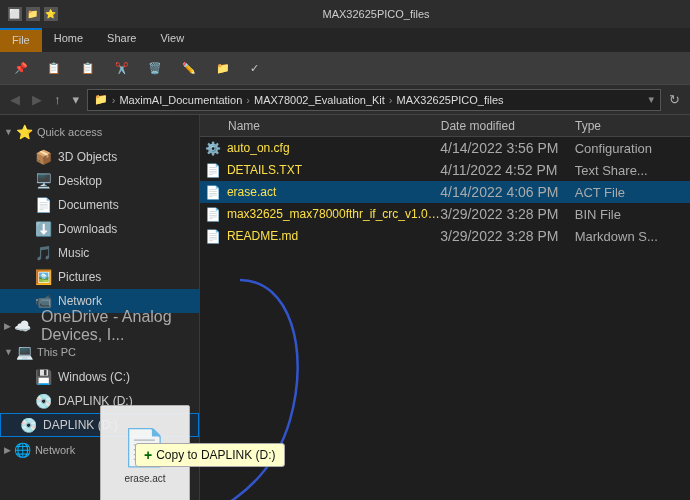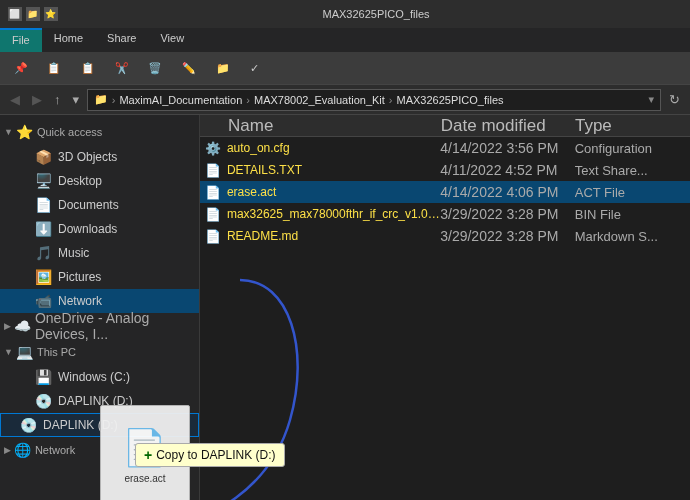--- a/index.html
+++ b/index.html
@@ -53,21 +53,21 @@
       display: flex;
       height: 24px;
     }
     .ribbon-tab {
       padding: 4px 12px;
       font-size: 11px;
       color: #ccc;
       cursor: pointer;
     }
     .ribbon-tab.active {
-      background: #0f766e;
+      background: #a16207;
       border-top: 2px solid #0078d4;
     }
     .ribbon-bar {
       background: #3c3c3c;
       height: 32px;
       display: flex;
       align-items: center;
       padding: 0 8px;
       gap: 8px;
     }
@@ -156,21 +156,21 @@
       background: #1e1e1e;
       overflow: hidden;
       position: relative;
     }
     .file-list-header {
       display: flex;
       align-items: center;
       height: 22px;
       background: #2d2d2d;
       border-bottom: 1px solid #444;
-      font-size: 17px;
+      font-size: 12px;
       color: #bbb;
     }
     .col-name { width: 250px; padding-left: 28px; }
     .col-date { width: 140px; }
     .col-type { width: 120px; }
 
     .file-row {
       display: flex;
       align-items: center;
       height: 22px;
@@ -318,21 +318,21 @@
       <span>Pictures</span>
     </div>
     <div class="sidebar-item indent2 selected">
       <span class="sidebar-icon">📹</span>
       <span>Network</span>
     </div>
 
     <div class="sidebar-section-header">
       <span class="arrow">▶</span>
       <span class="sidebar-icon">☁️</span>
-      <span style="font-size:14px;">OneDrive - Analog Devices, I...</span>
+      <span style="font-size:16px;margin-left:6px;">OneDrive - Analog Devices, I...</span>
     </div>
 
     <div class="sidebar-section-header">
       <span class="arrow">▼</span>
       <span class="sidebar-icon">💻</span>
       <span>This PC</span>
     </div>
     <div class="sidebar-item indent2">
       <span class="sidebar-icon">💾</span>
       <span>Windows (C:)</span>

